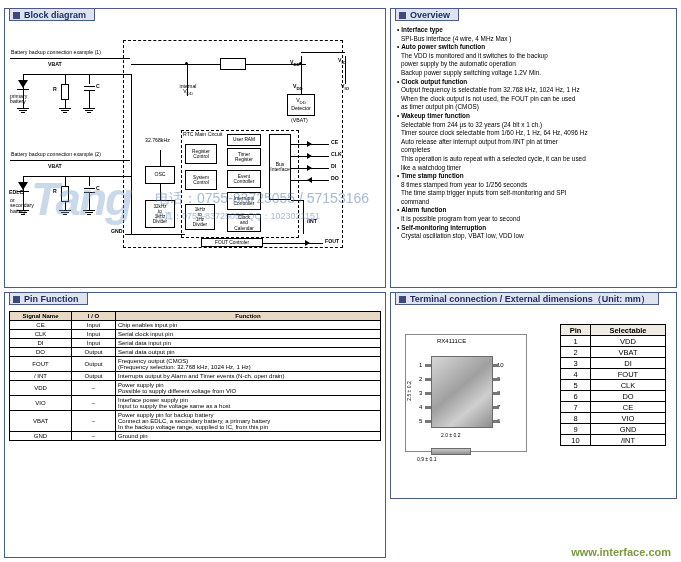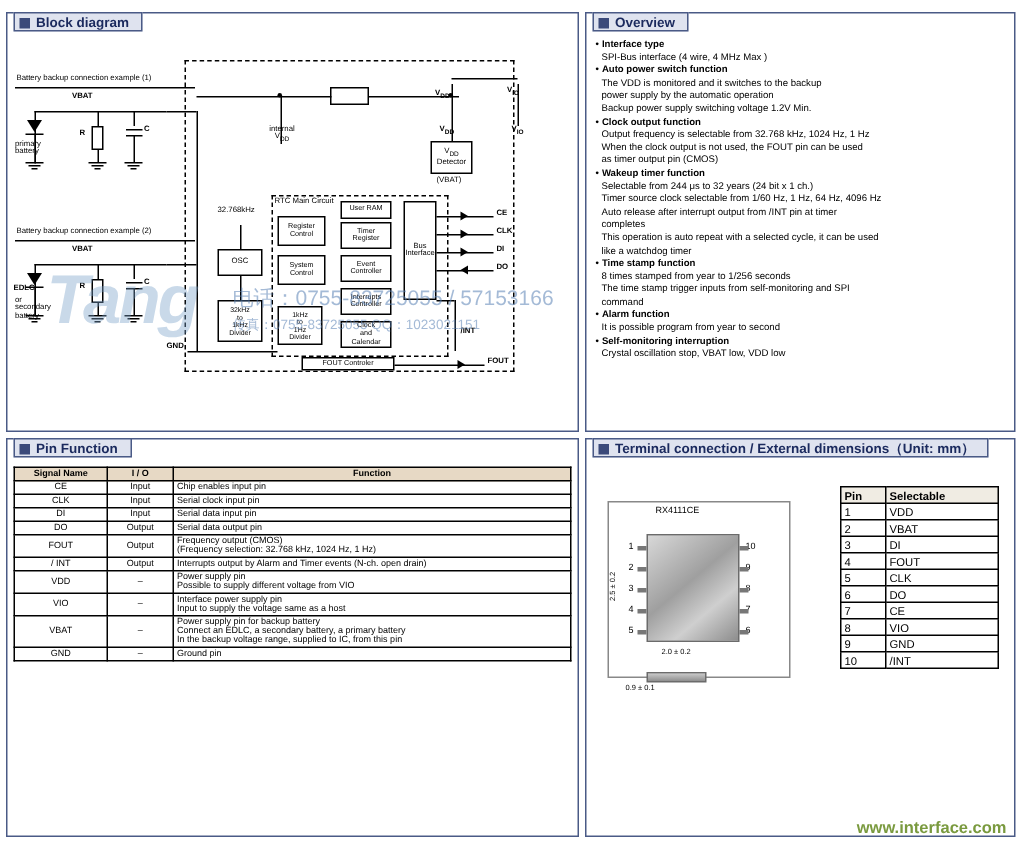--- a/index.html
+++ b/index.html
@@ -56,31 +56,31 @@
   #pinfunc { left:4px; top:292px; width:382px; height:266px; }
   table.pin { border-collapse:collapse; width:372px; margin:5px auto 0 auto; table-layout:fixed; }
   table.pin th, table.pin td {
     border:1px solid #000; font-size:6px; padding:1px 2px; vertical-align:middle;
   }
   table.pin th { background:#e7d9c5; font-weight:bold; text-align:center; font-size:6px; }
   table.pin td.c { text-align:center; }
   table.pin td.sig { text-align:center; font-weight:normal; }
 
   
-  #termconn { left:390px; top:292px; width:287px; height:266px; }
+  #termconn { left:390px; top:292px; width:287px; height:207px; }
   .pkg-wrap { position:absolute; left:6px; top:20px; width:150px; height:150px; }
   .pkg-outer { position:absolute; left:8px; top:8px; width:122px; height:118px; border:1px solid #888; }
   .pkg-body { position:absolute; left:34px; top:30px; width:62px; height:72px;
               background:linear-gradient(140deg,#d8d8d8,#9f9f9f 45%,#cfcfcf 70%,#8d8d8d);
               border:1px solid #6b6b6b; }
   .pkg-lbl { position:absolute; font-size:6px; }
   .pin-tick { position:absolute; background:#777; }
   .pkg-side { position:absolute; left:20px; top:118px; width:60px; height:16px; }
   table.conn { border-collapse:collapse; position:absolute; right:10px; top:18px; width:106px; }
-  table.conn th, table.conn td { border:1px solid #000; font-size:7.5px; text-align:left; padding:0.5px 2px; }
+  table.conn th, table.conn td { border:1px solid #000; font-size:7.5px; text-align:center; padding:0.5px 2px; }
   table.conn th { background:#f0ece3; font-weight:bold; }
 
   
   .wm { position:absolute; pointer-events:none; }
   .wm1 { left:26px; top:150px; font-size:46px; font-weight:bold; font-style:italic;
          color:rgba(120,160,200,0.40); letter-spacing:-2px; }
   .wm2 { left:120px; top:128px; font-size:17px; font-weight:bold;
          color:rgba(90,130,180,0.45); letter-spacing:1px; }
   .wm3 { left:150px; top:168px; font-size:14px; color:rgba(90,130,180,0.55); }
   .wm4 { left:150px; top:188px; font-size:9px; color:rgba(90,130,180,0.55); }

